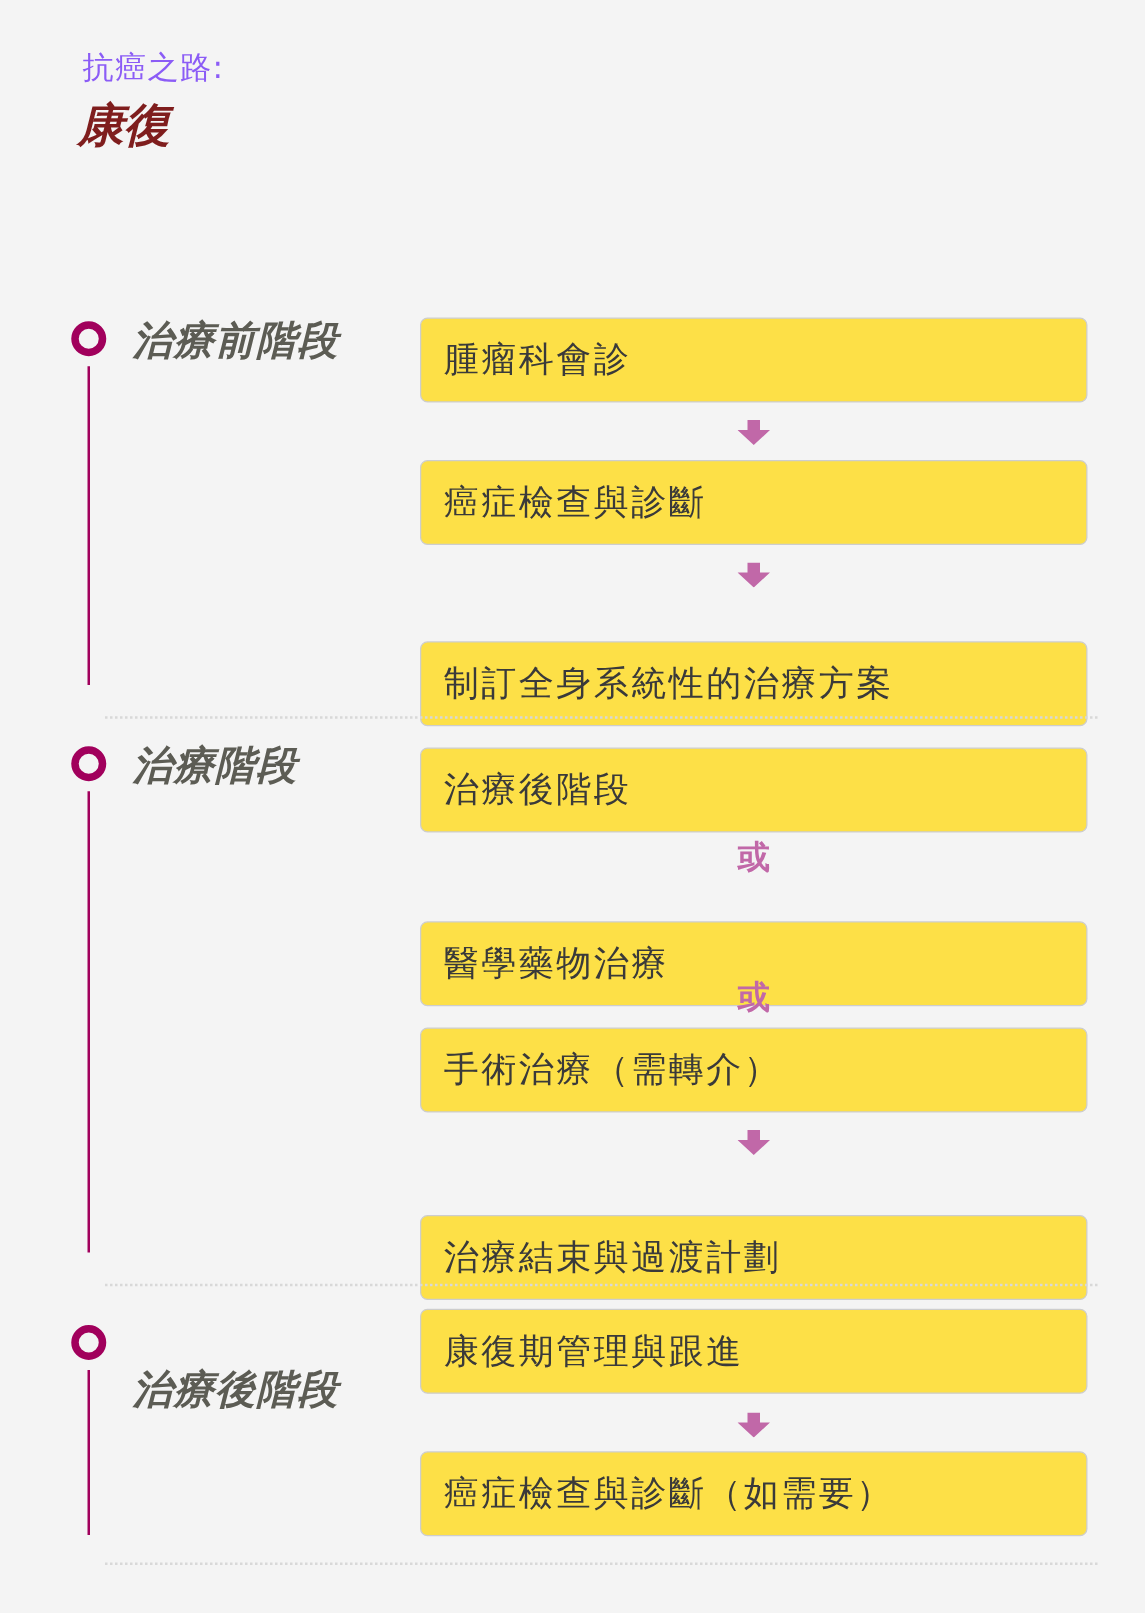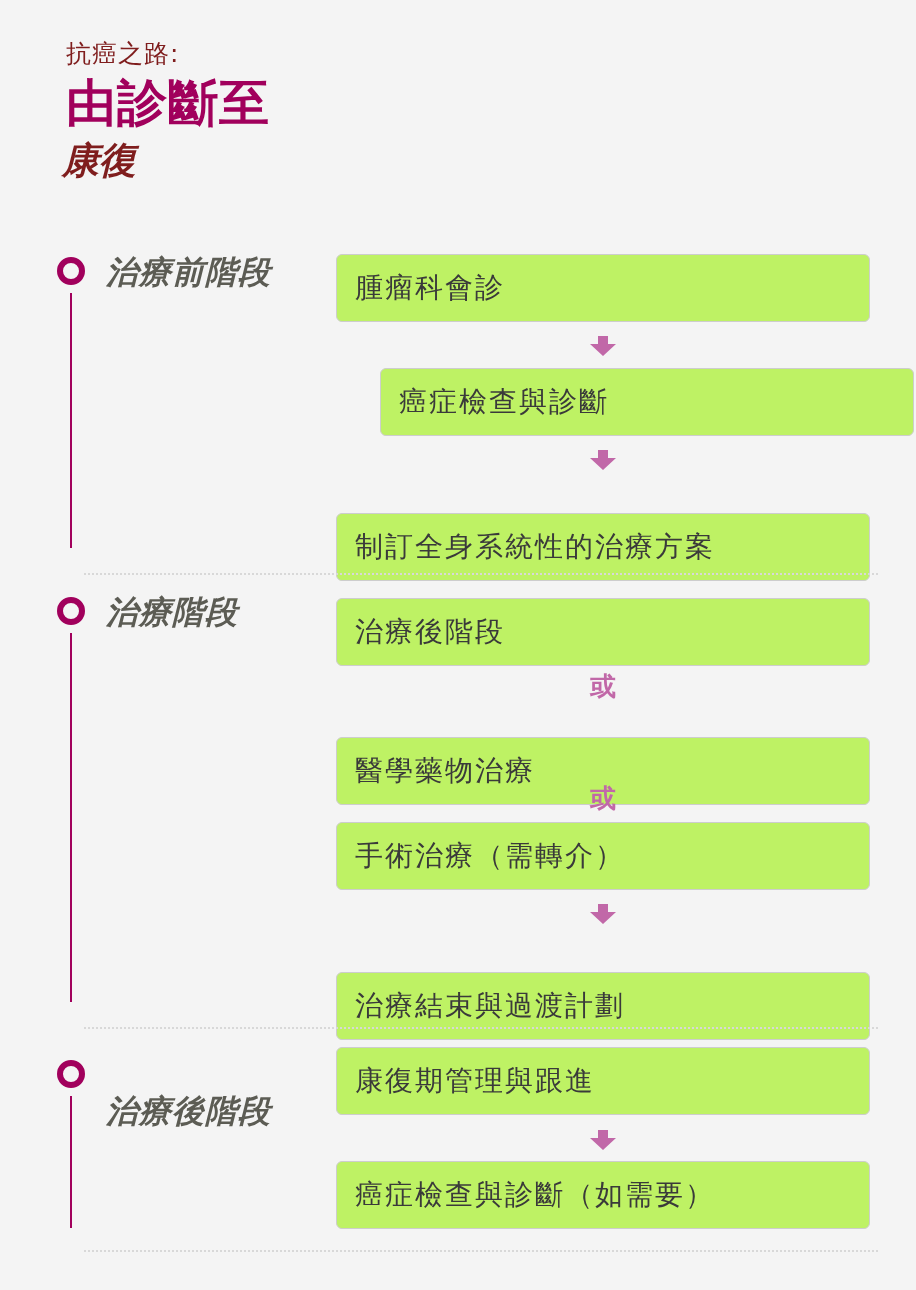--- a/index.html
+++ b/index.html
@@ -4,36 +4,36 @@
 <style>
   html, body { margin: 0; padding: 0; }
   body {
     width: 916px; height: 1290px;
     background: #f4f4f4;
     font-family: "DejaVu Sans", "Liberation Sans", sans-serif;
     position: relative;
     overflow: hidden;
   }
   .header { position: absolute; left: 66px; top: 36px; }
-  .kicker { font-size: 25px; color: #7f1d1d; letter-spacing: 1px; line-height: 36px; }
+  .kicker { font-size: 25px; color: #8b5cf6; letter-spacing: 1px; line-height: 36px; text-align: right; }
   .title-bold { font-size: 50px; font-weight: bold; color: #a1005c; line-height: 58px; margin-top: 2px; letter-spacing: 1px; }
   .title-italic { font-size: 37px; font-style: italic; color: #7f1d1d; line-height: 58px; margin-left: -4px; font-weight: bold; }
   .marker {
     position: absolute; left: 57px; width: 16px; height: 16px;
     border: 6px solid #a1005c; border-radius: 50%; background: #f4f4f4;
   }
   .vline { position: absolute; left: 70px; width: 2px; background: #a1005c; }
   .stage-label {
     position: absolute; left: 106px;
     font-size: 32px; font-weight: bold; font-style: italic;
     color: #5c5c54; letter-spacing: 1px; line-height: 40px;
   }
   .step {
     position: absolute; left: 336px; width: 532px; height: 66px;
-    border: 1px solid #cdcdcd; border-radius: 6px; background: #bef264;
+    border: 1px solid #cdcdcd; border-radius: 6px; background: #fde047;
     box-sizing: content-box;
   }
   .step span {
     position: absolute; left: 18px; top: 0; line-height: 66px;
     font-size: 28px; color: #3a3a3a; letter-spacing: 2px;
   }
   .arrow { position: absolute; left: 590px; width: 26px; height: 20px; }
   .or-label {
     position: absolute; left: 588px; width: 30px; text-align: center;
     font-size: 26px; font-weight: bold; color: #c168a8; line-height: 30px;
@@ -41,36 +41,35 @@
   .divider {
     position: absolute; left: 84px; width: 794px; height: 0;
     border-top: 2px dotted #d8d8d8;
   }
 </style>
 </head>
 <body>
 
 <div class="header">
   <div class="kicker">抗癌之路:</div>
-  <div class="title-bold">由診斷至</div>
   <div class="title-italic">康復</div>
 </div>
 
 <div>
   <div class="marker" style="top:257px;"></div>
   <div class="vline" style="top:293px;height:255px;"></div>
   <div class="stage-label" style="top:252px;text-align:right;">治療前階段</div>
 
   <div class="step" style="top:254px;">
     <span>腫瘤科會診</span>
   </div>
   <svg class="arrow" style="top:336px;" viewBox="0 0 26 20">
     <polygon points="8,0 18,0 18,8 26,8 13,20 0,8 8,8" fill="#c168a8"></polygon>
   </svg>
-  <div class="step" style="top:368px;margin-left:44px;">
+  <div class="step" style="top:368px;">
     <span>癌症檢查與診斷</span>
   </div>
   <svg class="arrow" style="top:450px;" viewBox="0 0 26 20">
     <polygon points="8,0 18,0 18,8 26,8 13,20 0,8 8,8" fill="#c168a8"></polygon>
   </svg>
   <div class="step" style="top:481px;margin-top:32px;">
     <span>制訂全身系統性的治療方案</span>
   </div>
 </div>
 

